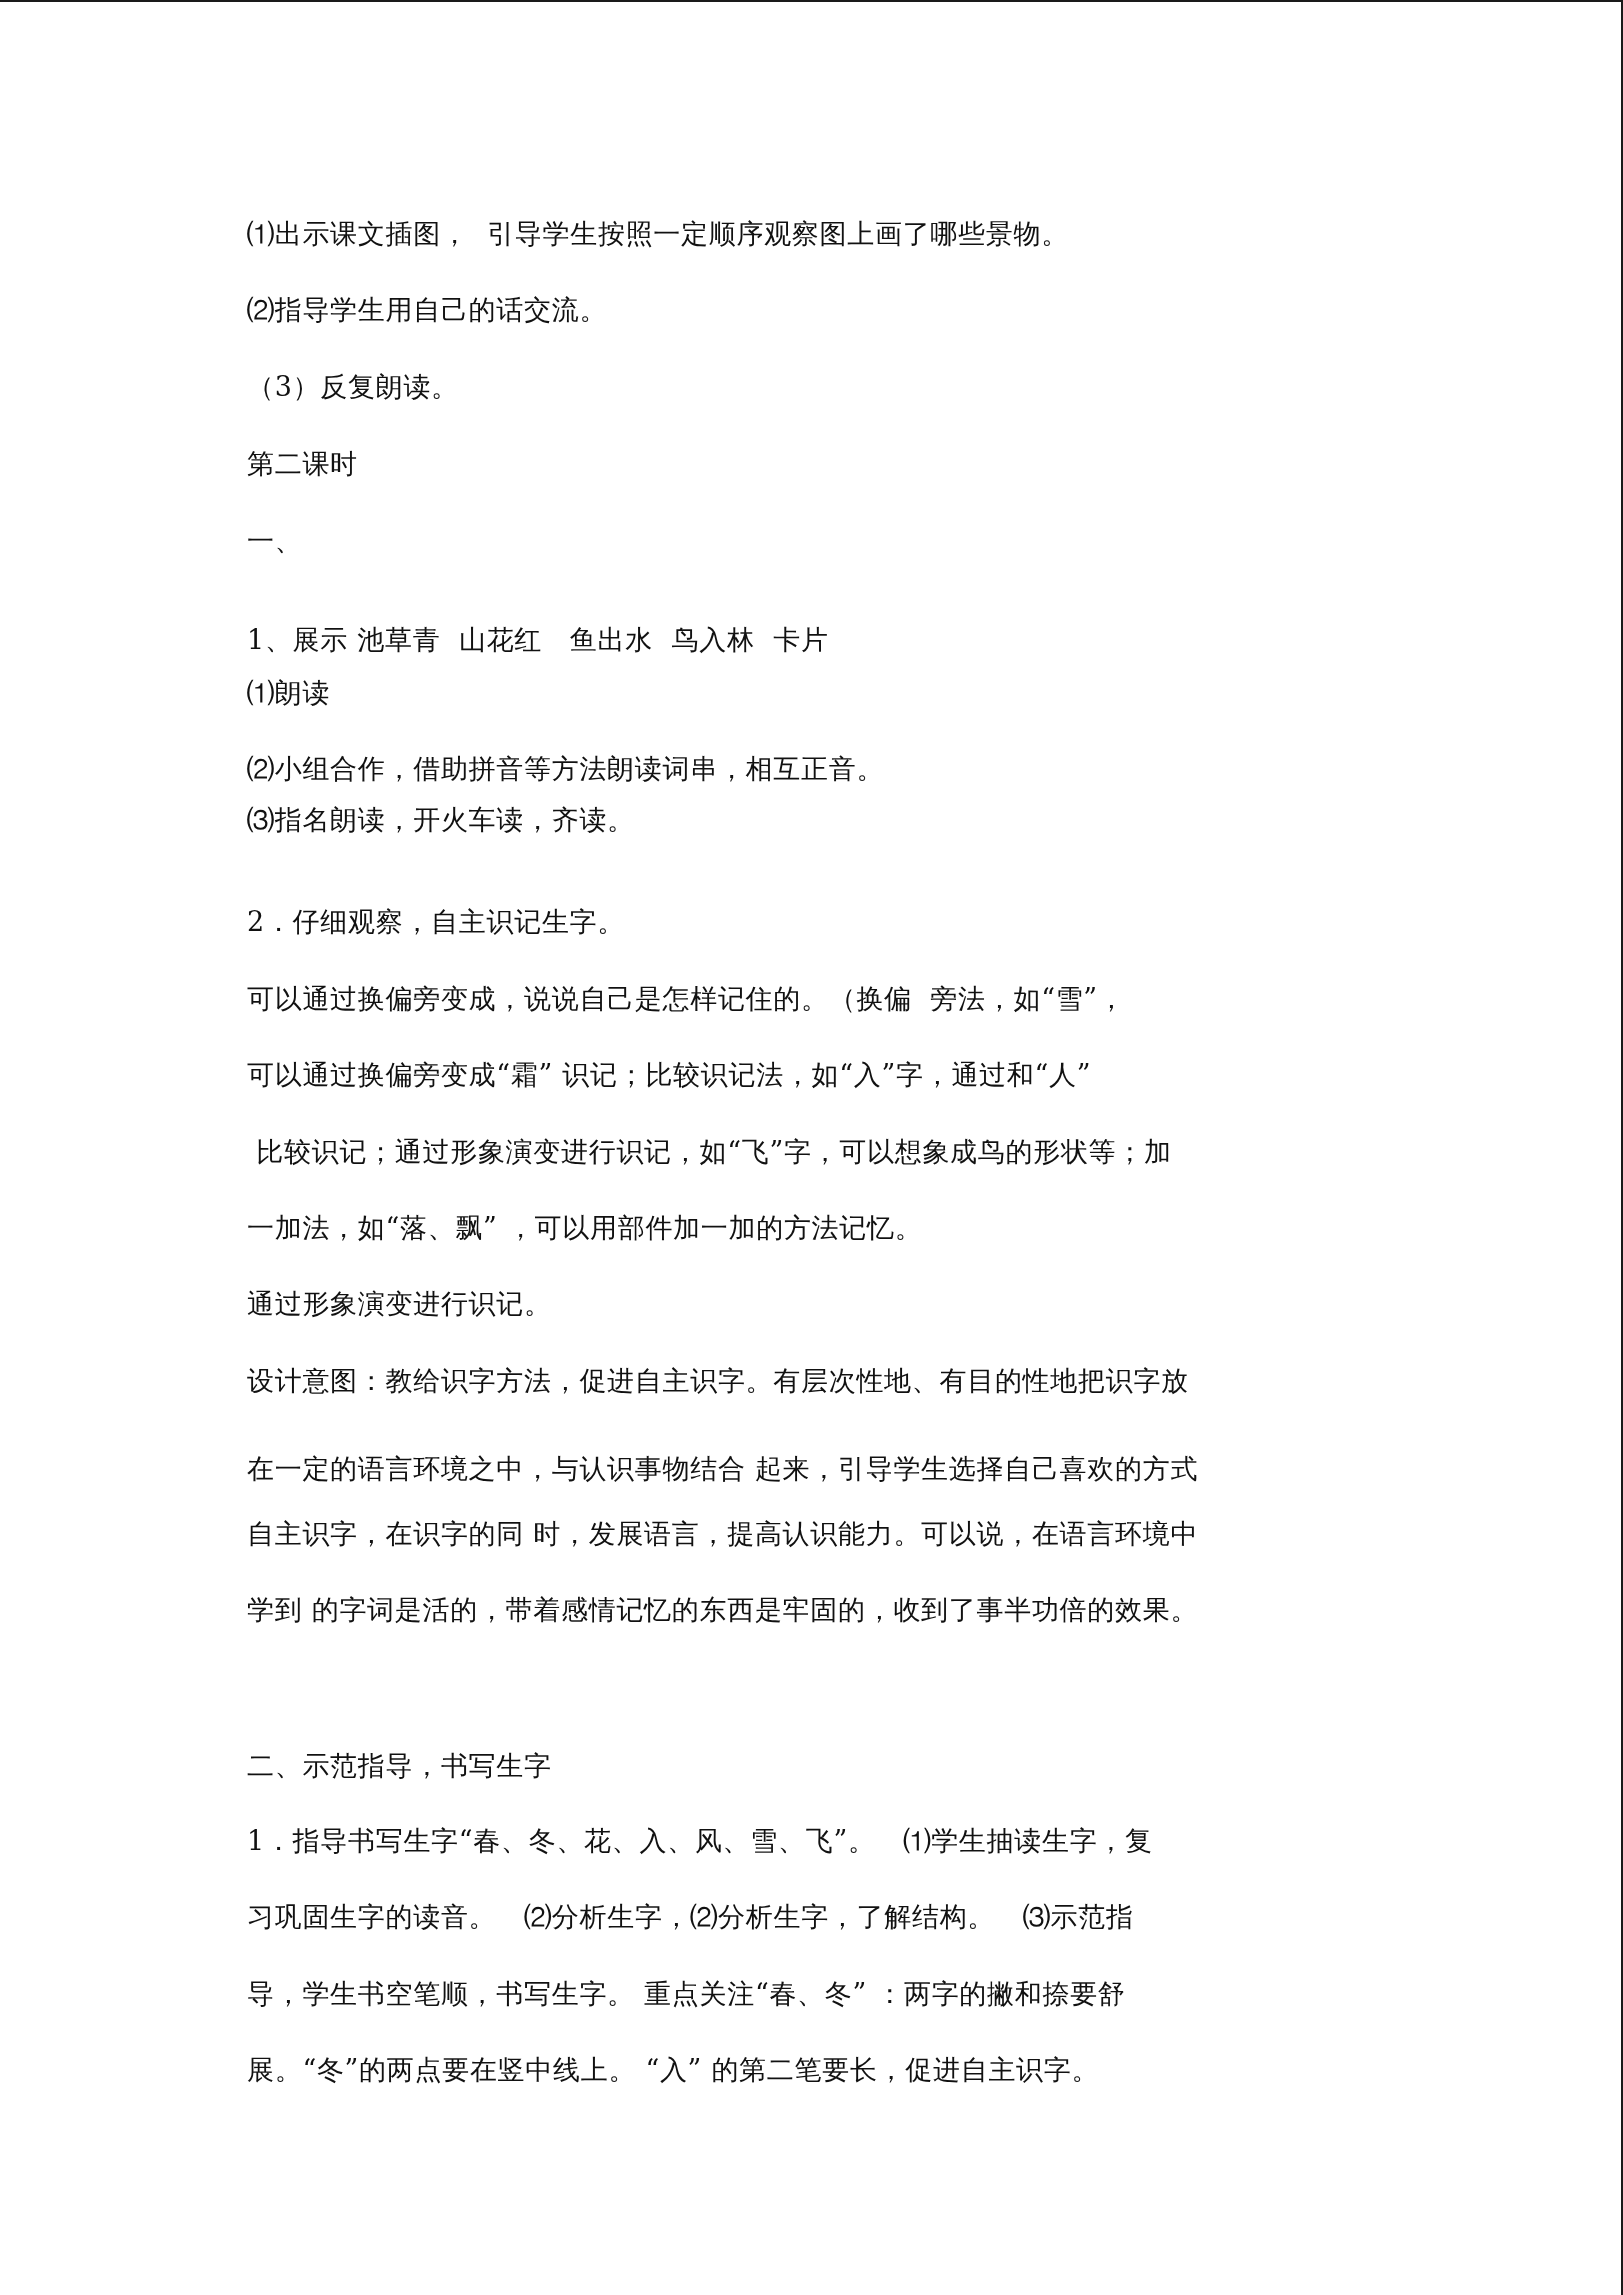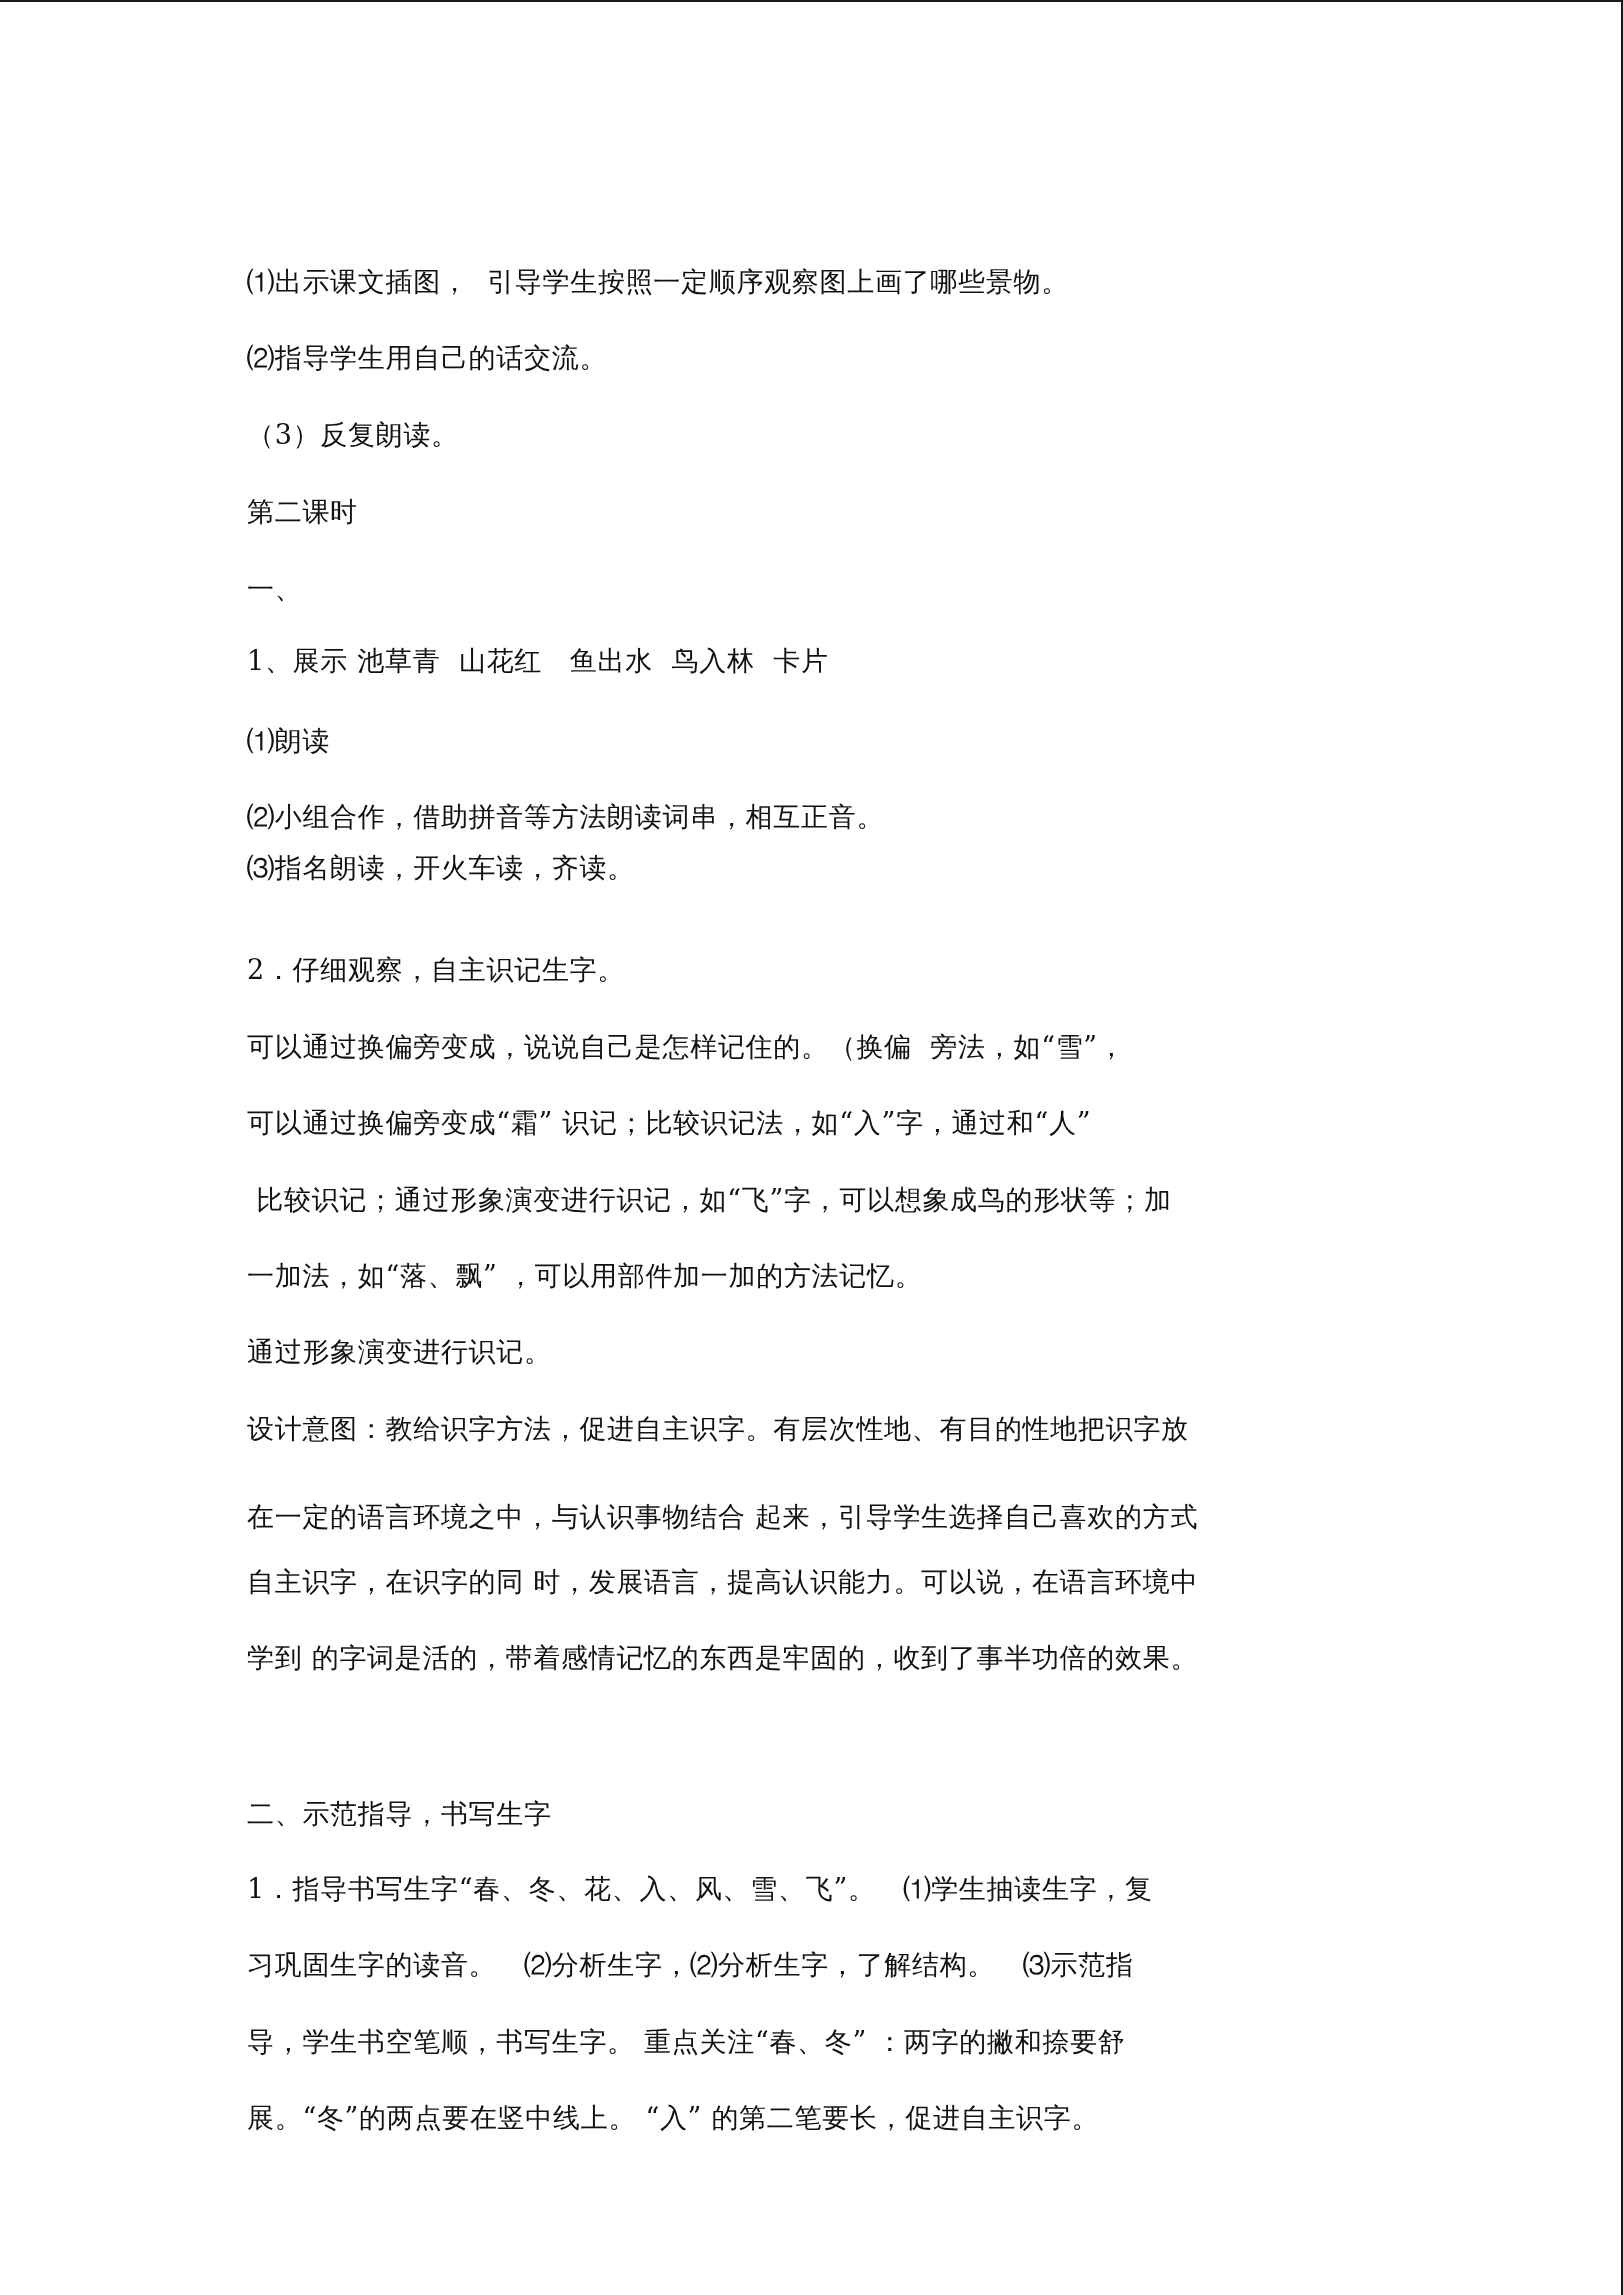--- a/index.html
+++ b/index.html
@@ -35,36 +35,35 @@
       top: 0;
       width: 1132px;
     }
     .line {
       position: absolute;
       left: 0;
       white-space: pre;
       font-size: 27px;
       line-height: 33px;
       letter-spacing: 0.7px;
-      margin-top: 48px;
     }
   </style>
 </head>
 <body>
 
 <div class="top-border"></div>
 <div class="right-border"></div>
 
 <div class="page">
   <div class="line" style="top:217px">⑴出示课文插图，  引导学生按照一定顺序观察图上画了哪些景物。</div>
   <div class="line" style="top:293px">⑵指导学生用自己的话交流。</div>
   <div class="line" style="top:370px">（3）反复朗读。</div>
   <div class="line" style="top:447px">第二课时</div>
   <div class="line" style="top:524px">一、</div>
-  <div class="line" style="top:596px">1、展示 池草青  山花红   鱼出水  鸟入林  卡片</div>
+  <div class="line" style="top:623px">1、展示 池草青  山花红   鱼出水  鸟入林  卡片</div>
   <div class="line" style="top:676px">⑴朗读</div>
   <div class="line" style="top:752px">⑵小组合作，借助拼音等方法朗读词串，相互正音。</div>
   <div class="line" style="top:803px">⑶指名朗读，开火车读，齐读。</div>
   <div class="line" style="top:905px">2．仔细观察，自主识记生字。</div>
   <div class="line" style="top:982px">可以通过换偏旁变成，说说自己是怎样记住的。（换偏  旁法，如“雪”，</div>
   <div class="line" style="top:1058px">可以通过换偏旁变成“霜” 识记；比较识记法，如“入”字，通过和“人”</div>
   <div class="line" style="top:1135px"> 比较识记；通过形象演变进行识记，如“飞”字，可以想象成鸟的形状等；加</div>
   <div class="line" style="top:1211px">一加法，如“落、飘” ，可以用部件加一加的方法记忆。</div>
   <div class="line" style="top:1287px">通过形象演变进行识记。</div>
   <div class="line" style="top:1364px">设计意图：教给识字方法，促进自主识字。有层次性地、有目的性地把识字放</div>

